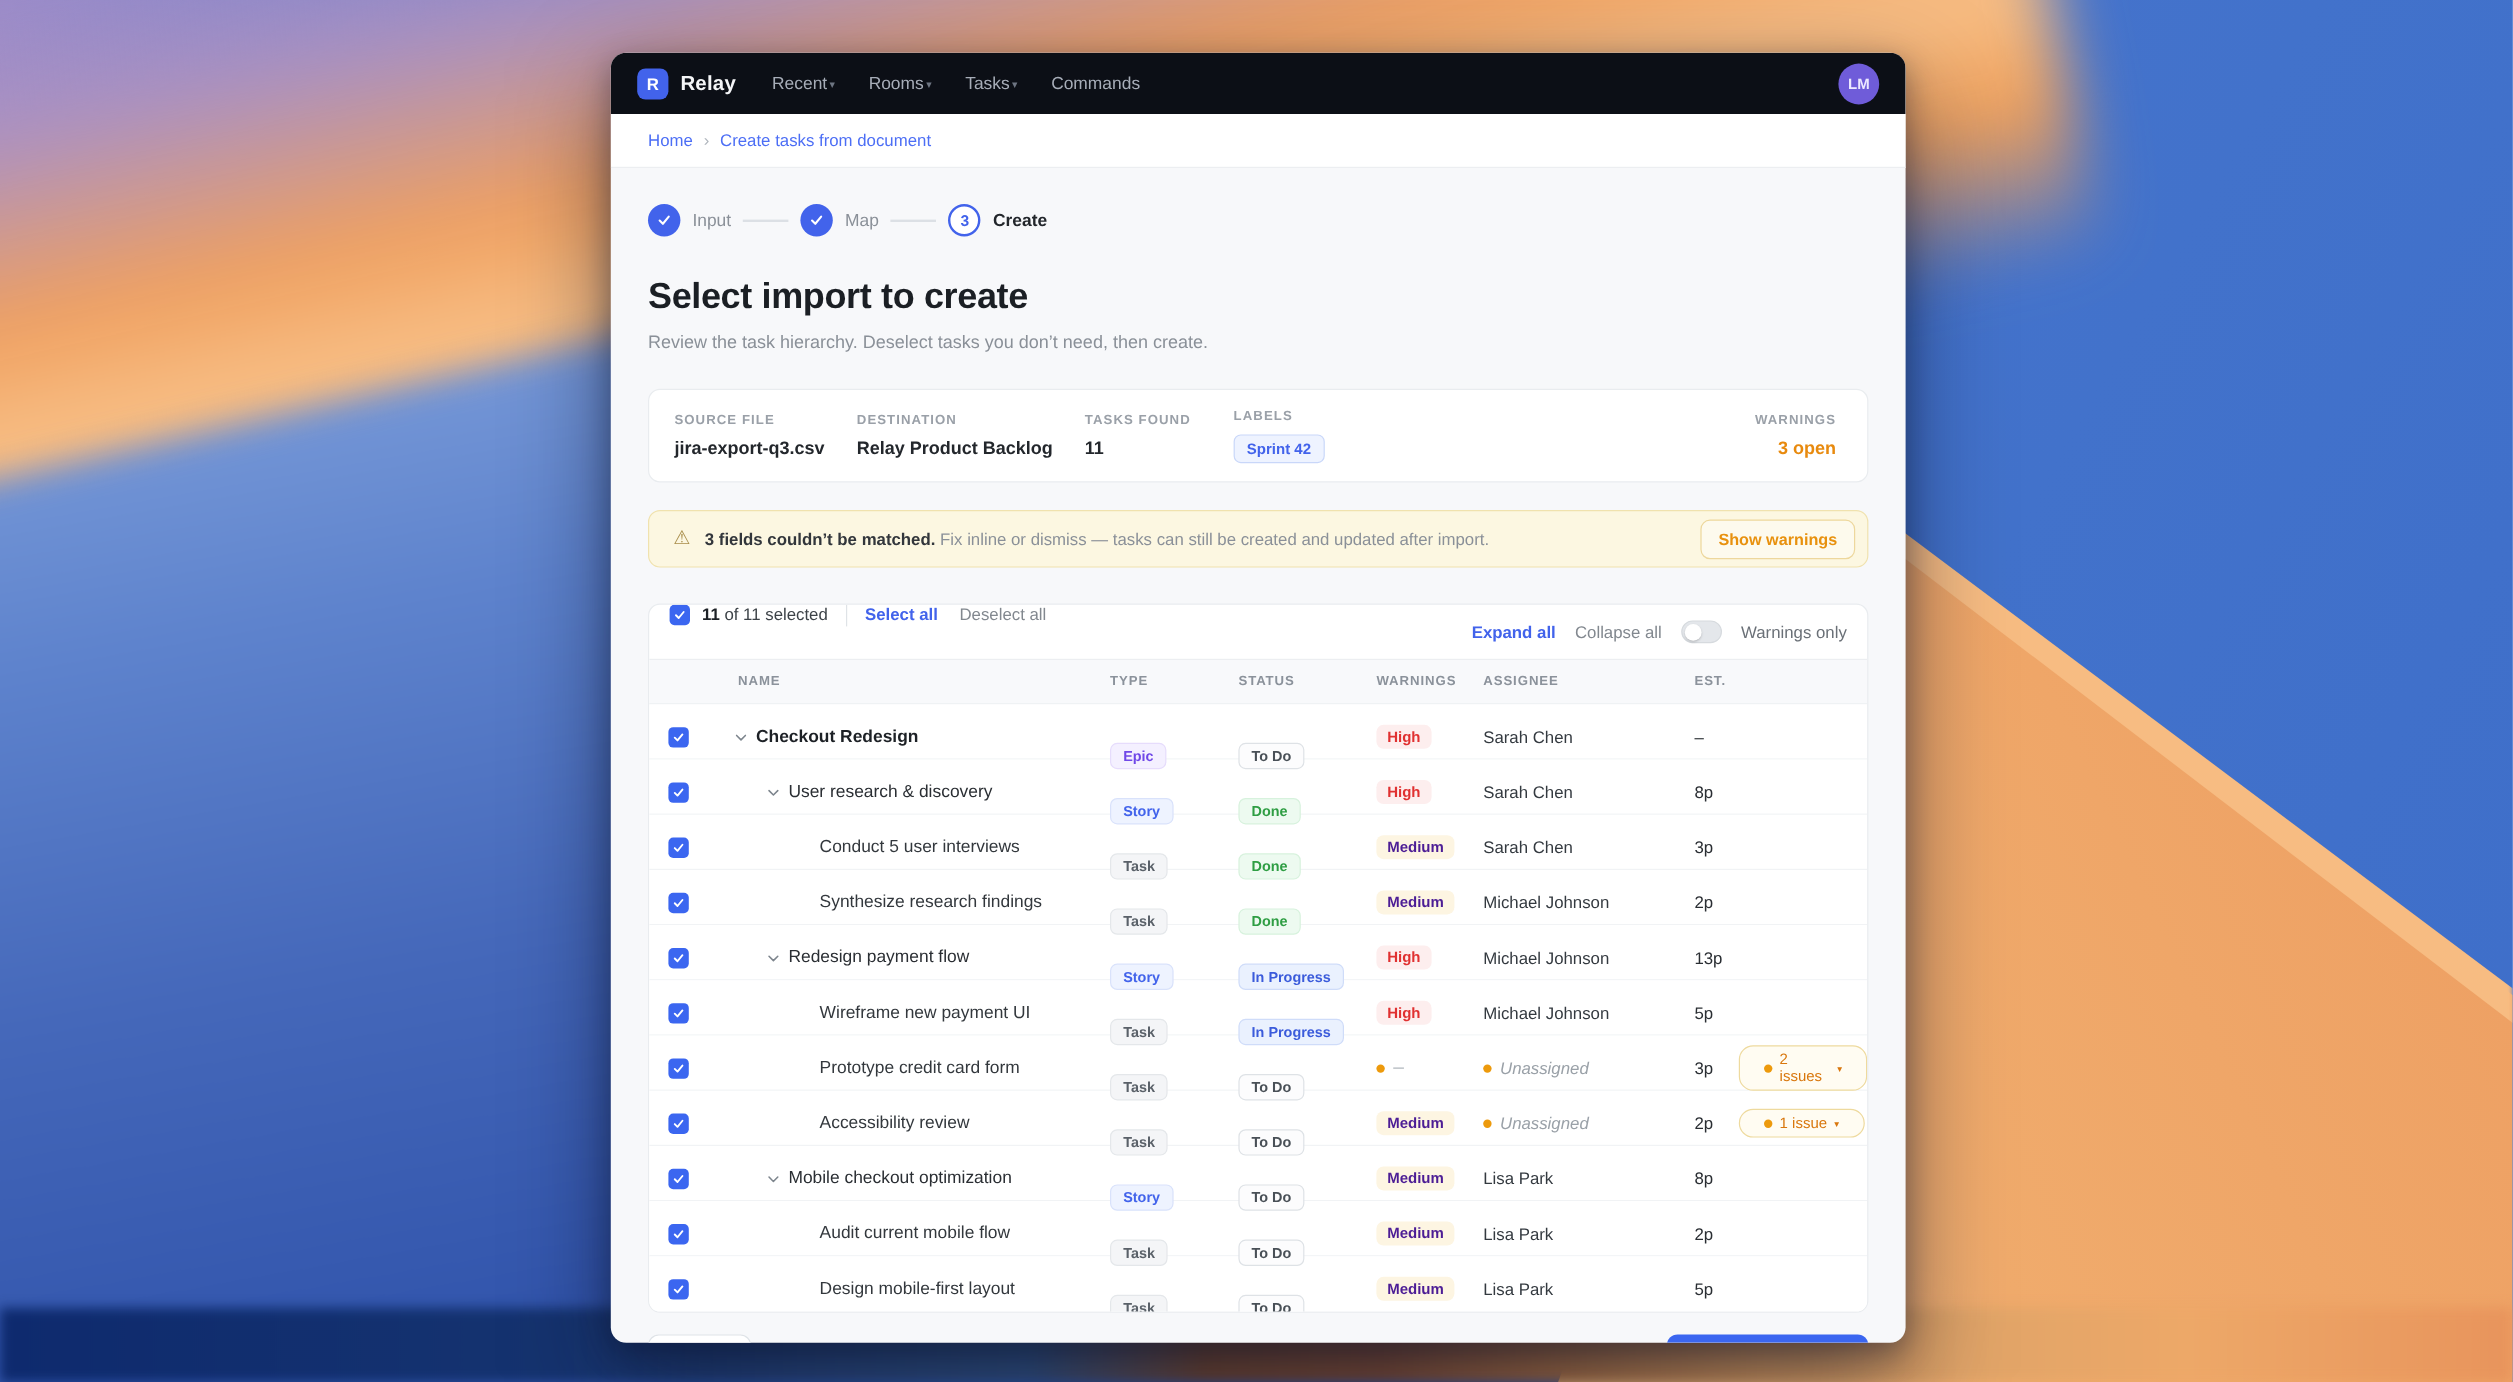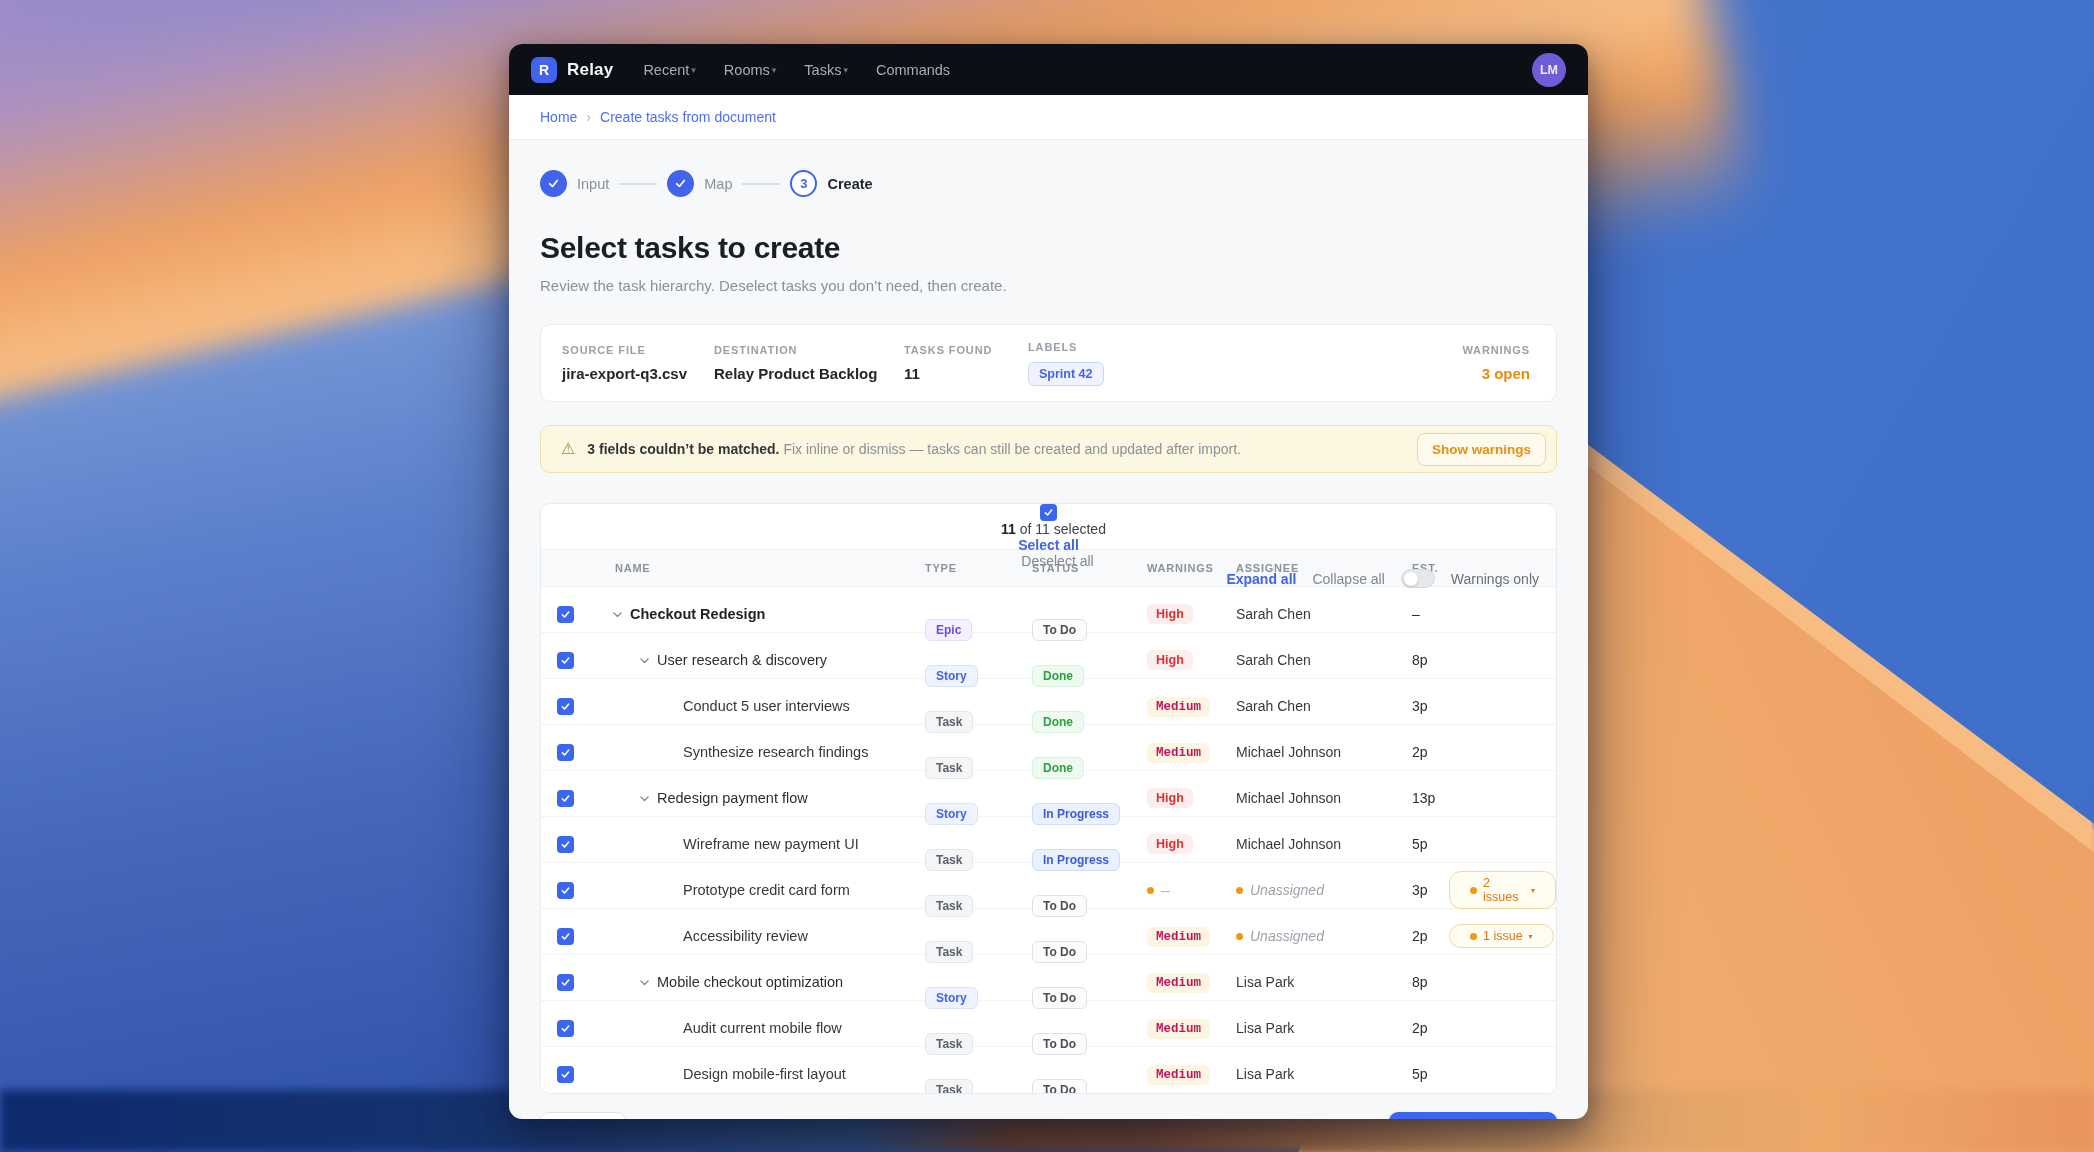--- a/index.html
+++ b/index.html
@@ -76,21 +76,21 @@
   .warning-banner { margin-top:23px; height:48px; background:#fcf7e1; border:1px solid #f0e2ae; border-radius:10px;
     display:flex; align-items:center; gap:12px; padding:0 10px 0 20px; }
   .warn-icon { color:#a98e4b; font-size:16px; line-height:1; }
   .warn-text { font-size:14px; color:#8a9098; }
   .warn-text b { color:#32363b; }
   .warn-btn { margin-left:auto; background:rgba(255,255,255,.4); border:1.5px solid #edd79c; border-radius:8px;
     color:#e8910e; font-weight:700; font-size:13.5px; padding:8px 14px; cursor:pointer; font-family:inherit; }
 
   
   .table-card { margin-top:30px; background:#fff; border:1px solid #e9ecef; border-radius:10px; overflow:hidden; }
-  .toolbar { height:46px; display:flex; align-items:center; padding:0 17px; border-bottom:1px solid #eceef1; font-size:14px;flex-direction:column; }
+  .toolbar { height:46px; display:flex; padding:0 17px; border-bottom:1px solid #eceef1; font-size:14px; }
   .checkbox { width:17px; height:17px; border-radius:4px; background:#3b66f0; display:inline-flex; align-items:center;
     justify-content:center; cursor:pointer; flex:0 0 17px; }
   .toolbar .sel-text { margin-left:10px; color:#3d4348; }
   .toolbar .sel-text b { color:#1d2126; }
   .tb-div { width:1px; height:18px; background:#dfe3e7; margin:0 15px; }
   .link-strong { color:#4263eb; font-weight:700; text-decoration:none; cursor:pointer; }
   .link-muted { color:#82888f; text-decoration:none; cursor:pointer; margin-left:18px; }
   .tb-right { margin-left:auto; display:flex; align-items:center; gap:16px; }
   .toggle { width:34px; height:19px; border-radius:10px; background:#e4e7eb; border:1px solid #d6dade; position:relative; cursor:pointer; }
   .toggle .knob { position:absolute; left:2px; top:1.5px; width:14px; height:14px; border-radius:50%; background:#fff;
@@ -113,21 +113,21 @@
   .bdg { display:inline-flex; align-items:center; padding:3px 10px; border-radius:6px; font-size:12px; font-weight:600;
     border:1px solid transparent;margin-top:32px; }
   .bdg-epic { color:#7048e8; background:#f4f0ff; border-color:#e6dcfc; }
   .bdg-story { color:#4263eb; background:#eef3ff; border-color:#d9e2fb; }
   .bdg-task { color:#5a6169; background:#f4f5f7; border-color:#e4e7ea; }
   .bdg-to-do { color:#495057; background:#fcfcfd; border-color:#dee2e6; }
   .bdg-done { color:#2f9e44; background:#edfaf0; border-color:#d7f2dd; }
   .bdg-in-progress { color:#3b5bdb; background:#eaf1fe; border-color:#cfdcf9; }
   .pri { display:inline-flex; padding:3px 9px; border-radius:6px; font-size:12.5px; font-weight:600; }
   .pri-high { color:#e03131; background:#fdeeee; }
-  .pri-medium { color:#be185d; background:#fdf5e2;font-family:Liberation Mono, monospace; }
+  .pri-medium { color:#4c1d95; background:#fdf5e2; }
   .pri-none { display:inline-flex; align-items:center; gap:7px; }
   .dot { width:7px; height:7px; border-radius:50%; background:#ed9a0c; flex:0 0 7px; }
   .dash { color:#b4bac0; }
   .c-assignee { font-size:14px; color:#343a40; display:flex; align-items:center; gap:7px; }
   .c-assignee.unassigned { color:#9aa1a8; font-style:italic; }
   .c-est { font-size:14px; color:#2a2e33; font-weight:500; padding-left:21px; }
   .issues { display:inline-flex; align-items:center; gap:6px; padding:4px 20px; border:1px solid #eeda9e; border-radius:12px;
     background:#fffcf2; color:#d9770d; font-size:12.5px; font-weight:400; cursor:pointer; }
   .issues .caret { font-size:8px; }
 
@@ -198,21 +198,21 @@
           </span>
           <span class="step-label">Map</span>
         </span>
         <span class="step-line"></span>
         <span class="step step-current">
           <span class="step-circle">3</span>
           <span class="step-label">Create</span>
         </span>
       </div>
 
-    <h1 class="page-title">Select tasks to create</h1>
+    <h1 class="page-title">Select import to create</h1>
     <p class="page-subtitle">Review the task hierarchy. Deselect tasks you don’t need, then create.</p>
 
     <div class="summary-card" id="summary-card">
         <div class="sum-field" style="width: 152px;">
           <div class="sum-label">SOURCE FILE</div>
           <div class="sum-value">jira-export-q3.csv</div>
         </div>
         <div class="sum-field" style="width: 190px;">
           <div class="sum-label">DESTINATION</div>
           <div class="sum-value">Relay Product Backlog</div>

